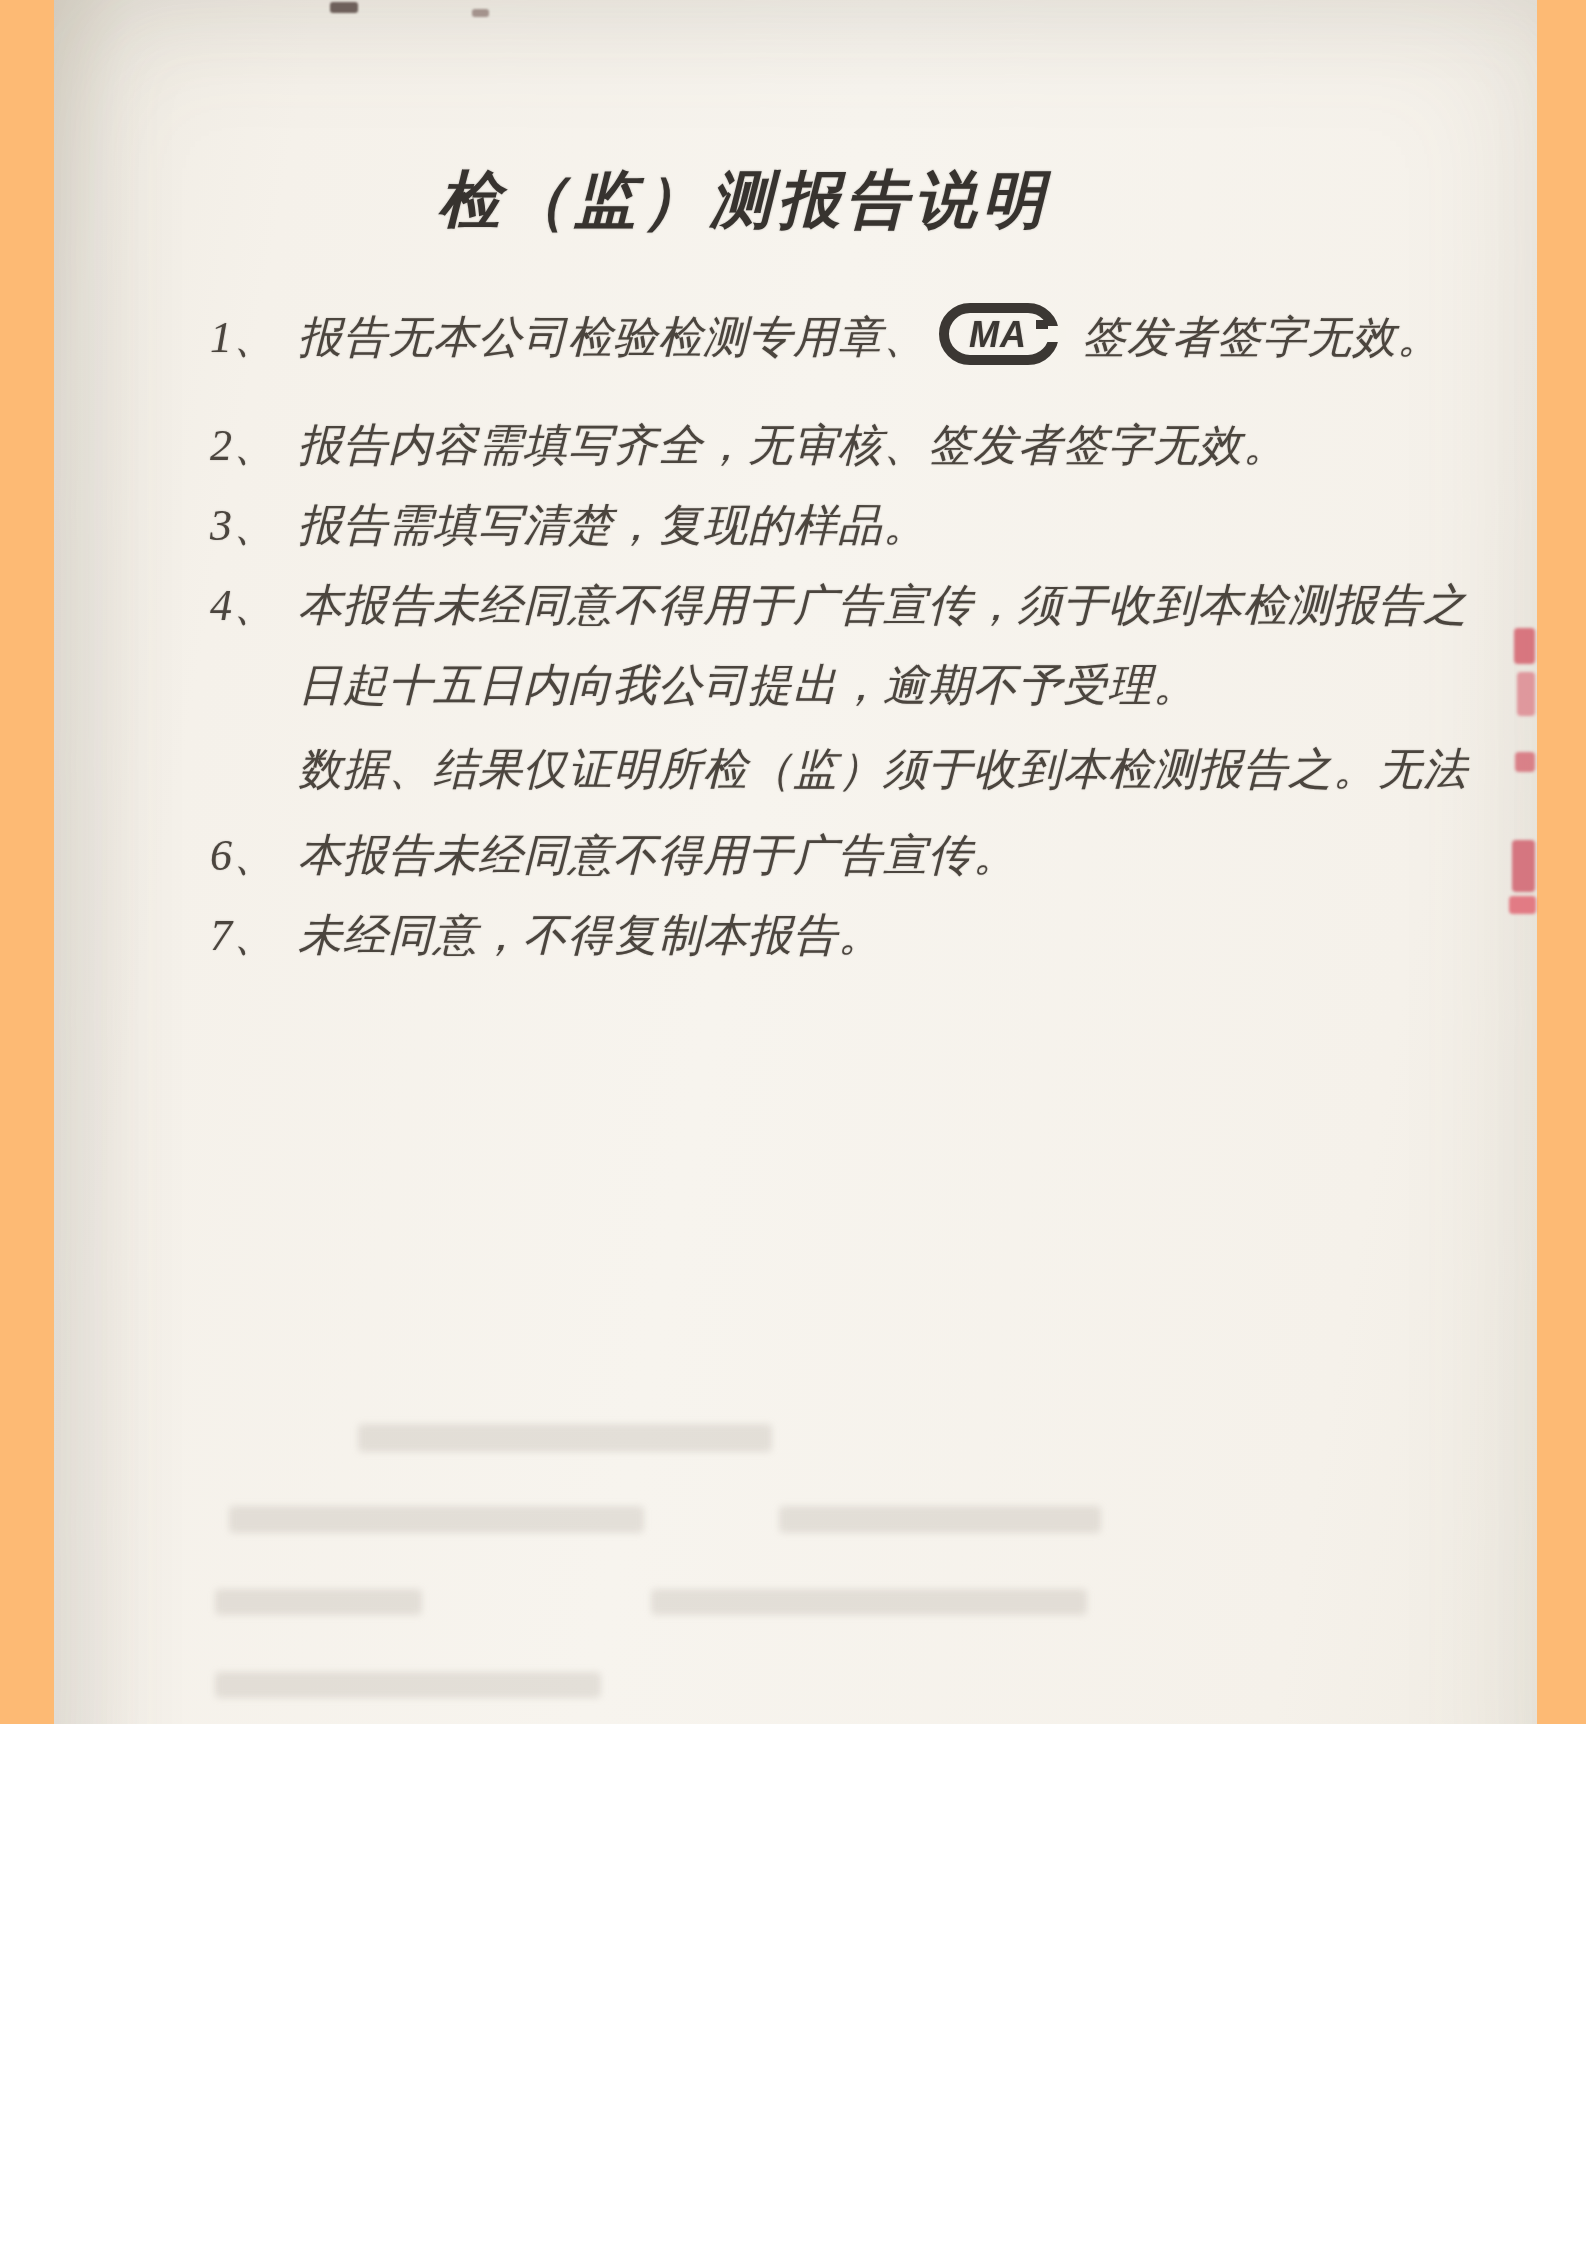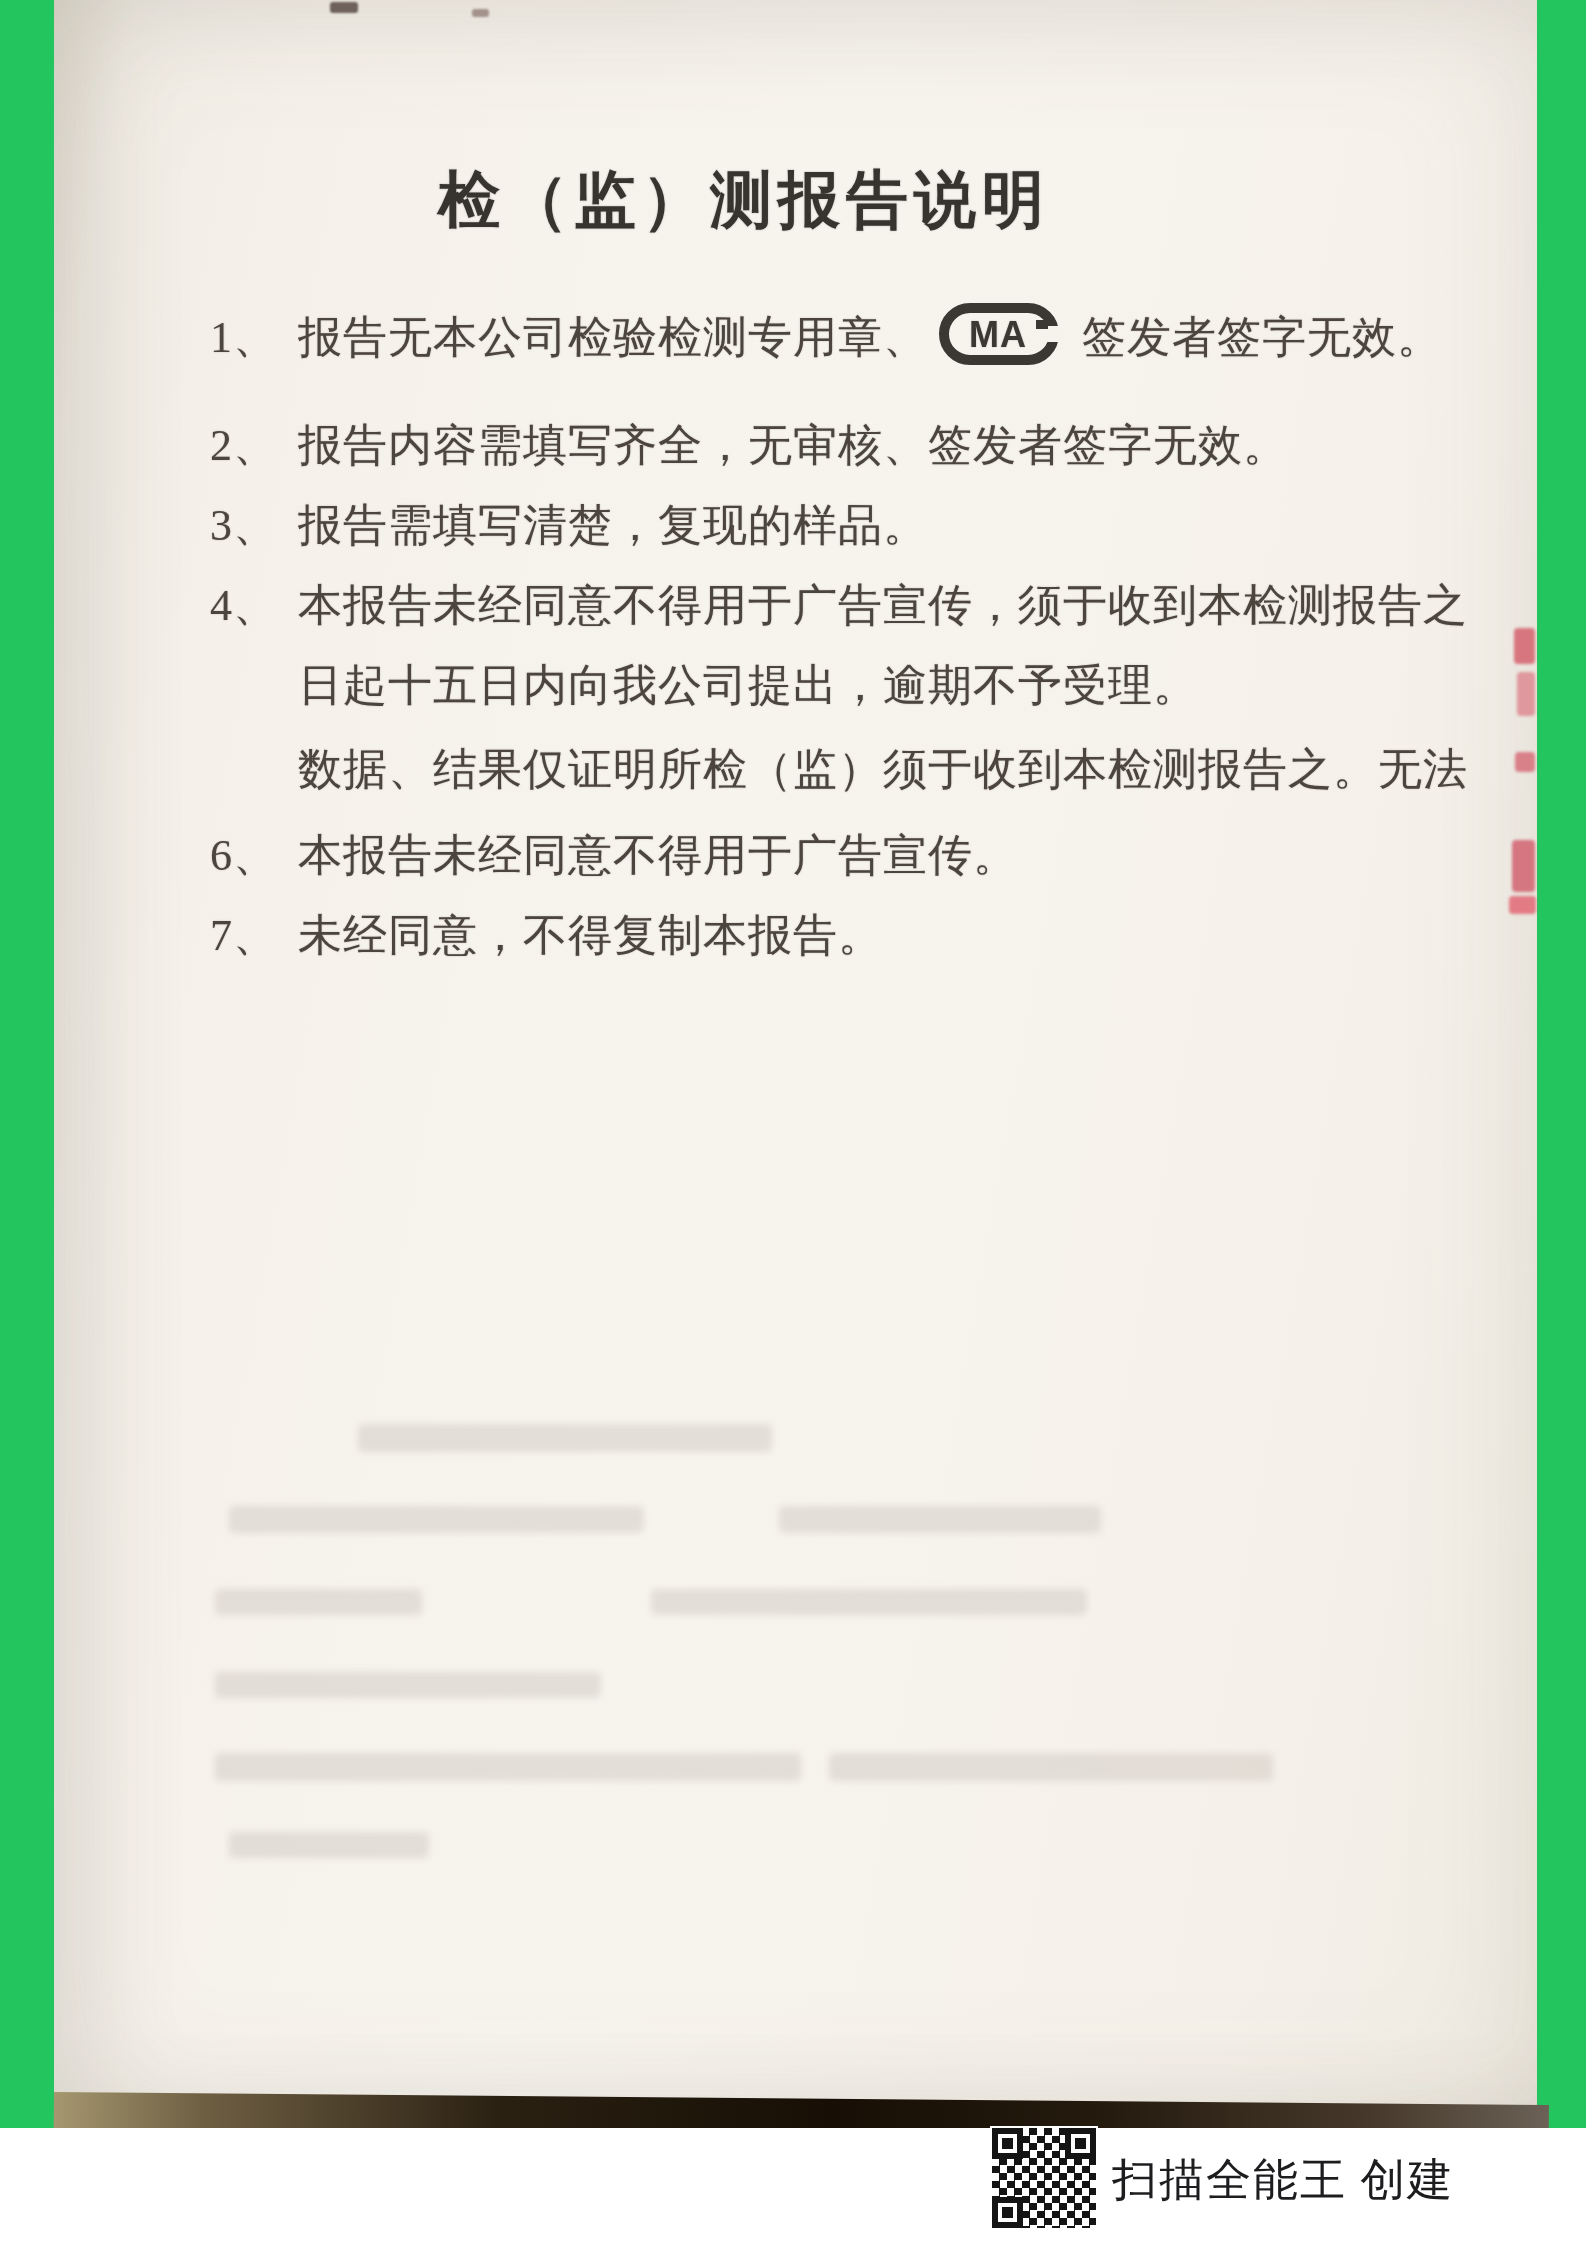--- a/index.html
+++ b/index.html
@@ -1,22 +1,23 @@
 <!DOCTYPE html>
 <html><head>
 <meta charset="utf-8">
 <style>
   * { margin:0; padding:0; box-sizing:border-box; }
   html,body { background:#ffffff; }
   .canvas {
     position:relative;
-    width:1586px; height:2245px;
-    background:#22c55e;
+    width:1586px; height:1724px;
+    background:#fdba74;
     overflow:hidden;
     font-family:"Liberation Serif", serif;
+    font-style:italic;
   }
 
   
   .sheet {
     position:absolute;
     left:54px; top:0; width:1483px; height:2118px;
     background:linear-gradient(100deg,
       #e7e2d7 0px, #f1ede5 80px, #f5f1ea 260px,
       #f7f4ee 45%, #f5f1ea 82%, #f0ece3 100%);
     box-shadow:inset 0 0 140px rgba(115,105,88,0.14),

